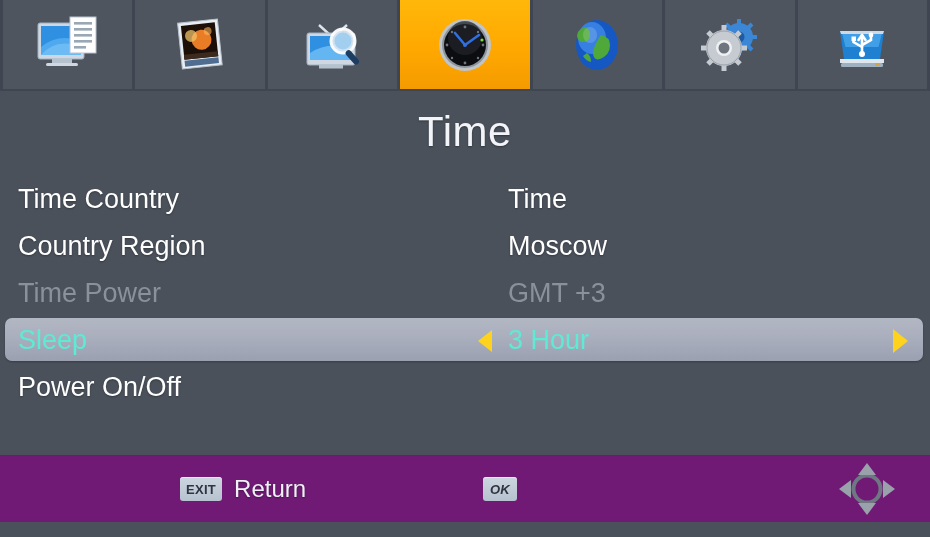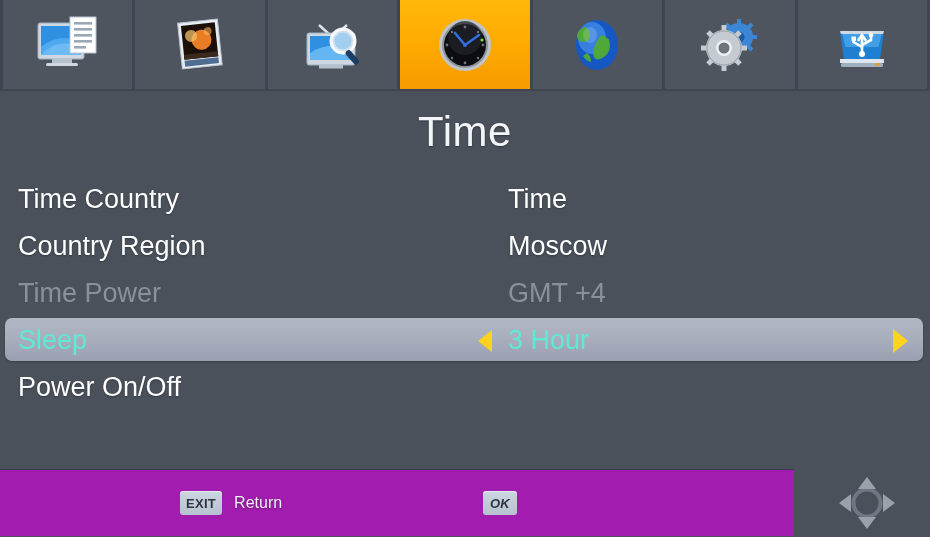--- a/index.html
+++ b/index.html
@@ -91,39 +91,39 @@
   }
   .arrow.right {
     left:893px;
     border-top:12px solid transparent;
     border-bottom:12px solid transparent;
     border-left:15px solid #ffd21e;
   }
 
   
   .bottombar {
-    position:absolute; left:0; bottom:1px;
-    width:794px; height:67px;
-    background:#a21caf;
+    position:absolute; left:0; bottom:15px;
+    width:930px; height:67px;
+    background:#701a75;
     border-top:1px solid #373d48;
   }
   .hint { position:absolute; top:50%; transform:translateY(-50%); display:flex; align-items:center; }
   .hint.exit { left:180px; }
   .hint.ok  { left:483px;font-style:italic; }
   .key {
     display:inline-flex; align-items:center; justify-content:center;
     min-width:34px; height:24px; padding:0 6px;
     border-radius:3px;
     background:linear-gradient(180deg,#ccd6e0 0%,#b6c2cf 100%);
     color:#2e3440; font-size:13px; font-weight:700; letter-spacing:0.3px;
     box-shadow:inset 0 1px 0 rgba(255,255,255,.55);
   }
   .hint-label {
     margin-left:12px;
-    font-size:16px; color:#eef1f5;
+    font-size:24px; color:#eef1f5;
     text-shadow:0 1px 2px rgba(0,0,0,.35);
     text-align:center;
   }
   .dpad { position:absolute; left:836px; top:50%; transform:translateY(-50%); width:62px; height:56px; }
 </style>
 </head>
 <body>
 
 <div id="screen">
 
@@ -263,21 +263,21 @@
       <span class="value">Time</span>
     </div>
 
     <div class="row">
       <span class="label">Country Region</span>
       <span class="value">Moscow</span>
     </div>
 
     <div class="row disabled">
       <span class="label">Time Power</span>
-      <span class="value">GMT +4</span>
+      <span class="value">GMT +3</span>
     </div>
 
     <div class="row selected">
       <span class="hl"></span>
       <span class="label">Sleep</span>
       <span class="arrow left"></span>
       <span class="value">3 Hour</span>
       <span class="arrow right"></span>
     </div>
 

